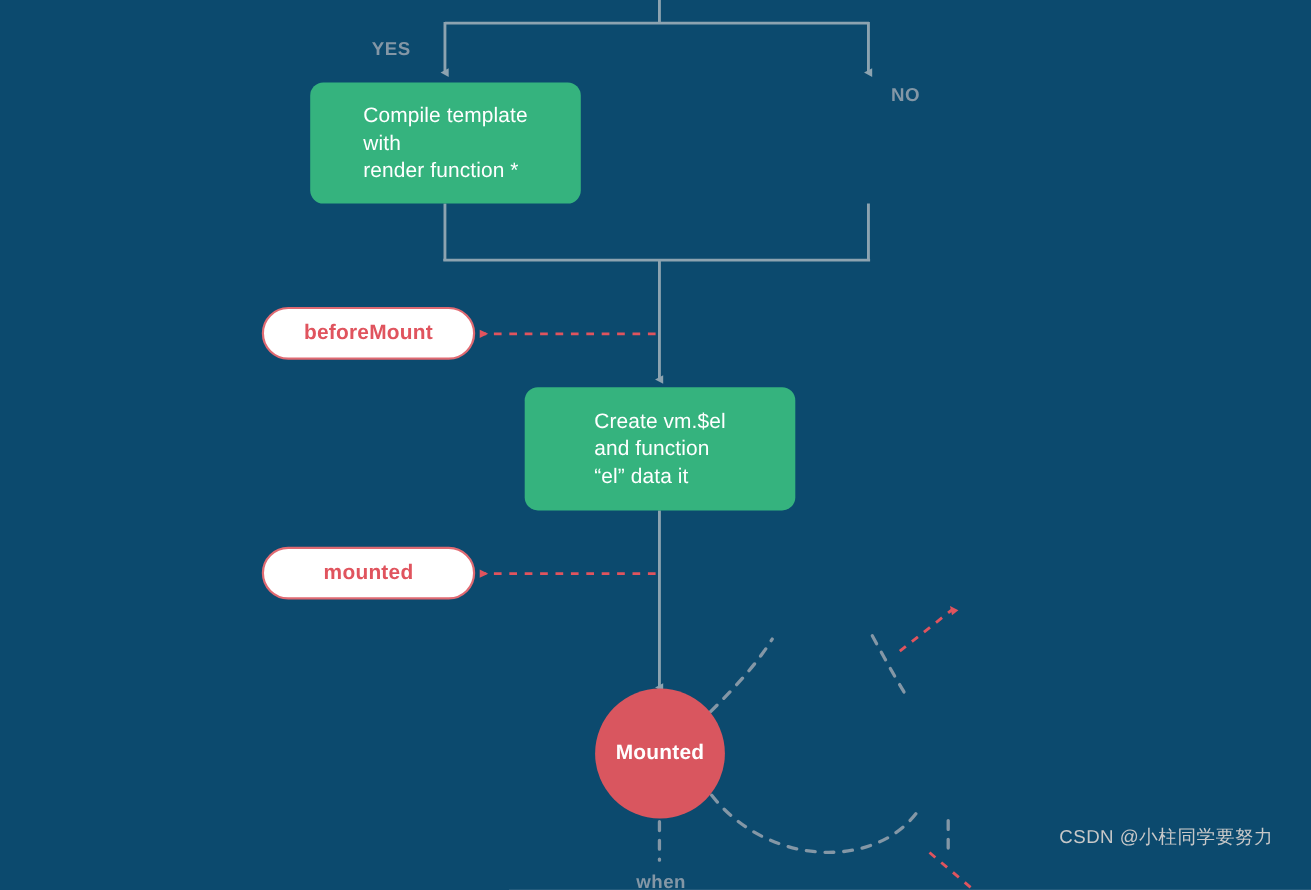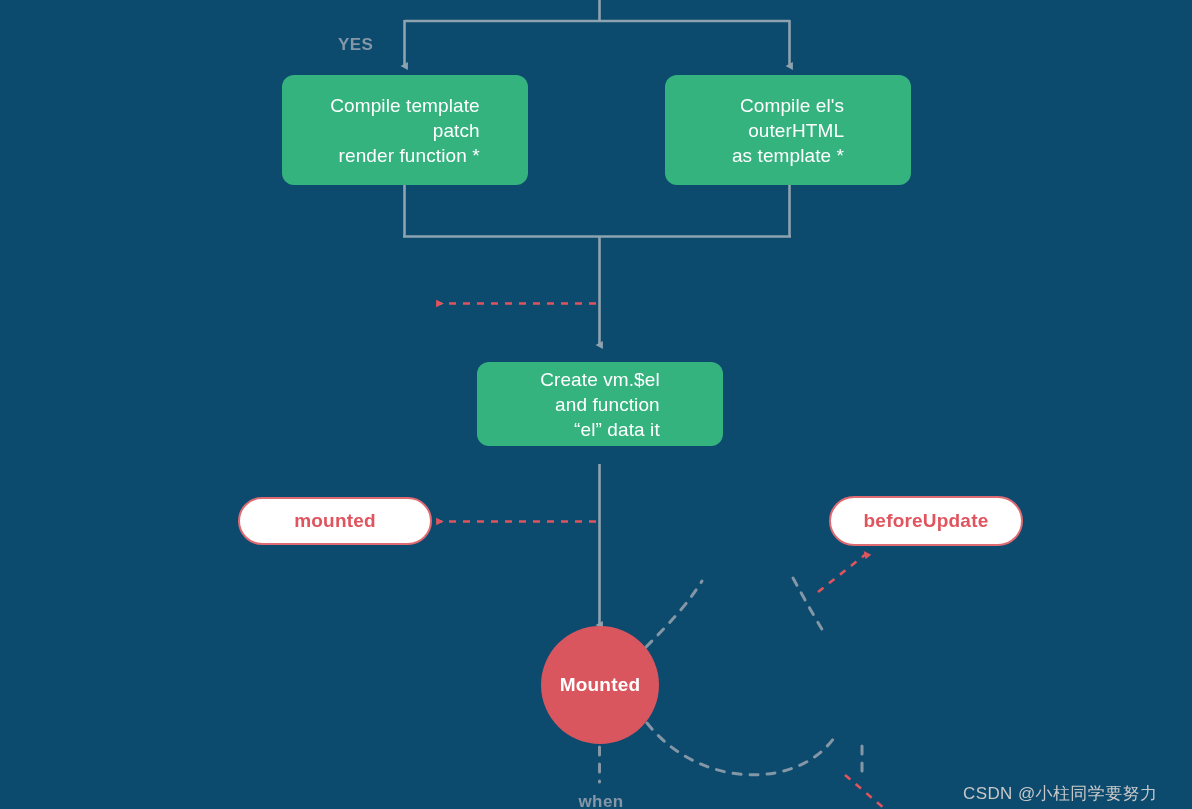--- a/index.html
+++ b/index.html
@@ -24,21 +24,21 @@
     top: 0;
     width: 1192px;
     height: 809px;
   }
   .node {
     position: absolute;
     box-sizing: border-box;
     display: flex;
     align-items: center;
     justify-content: center;
-    text-align: right;
+    text-align: left;
   }
   .green-box {
     background: #35b37e;
     border-radius: 12px;
     color: #ffffff;
     font-size: 19px;
     line-height: 25px;
     font-weight: 400;
     letter-spacing: 0.1px;
   }
@@ -142,53 +142,46 @@
       <path d="M845,775 L885,809" stroke="#e0545e" stroke-width="2.6" fill="none" stroke-dasharray="7 7"></path>
     </g>
   </svg>
 
   <div class="edge-label" style="left:338px; top:33px;">YES</div>
   <div class="edge-label" style="left:810px; top:33px;margin-top:42px;">NO</div>
 
   <div class="node green-box" style="left:282px; top:75px; width:246px; height:110px;">
     <div>
       <span class="nl">Compile template</span>
-      <span class="nl">patch</span>
+      <span class="nl">with</span>
       <span class="nl">render function *</span>
     </div>
   </div>
 
-  <div class="node green-box" style="left:665px; top:75px; width:246px; height:110px;">
-    <div>
-      <span class="nl">Compile el's</span>
-      <span class="nl">outerHTML</span>
-      <span class="nl">as template *</span>
-    </div>
+
+  <div class="node hook-pill" style="left:238px; top:279px; width:194px; height:48px;">
+    <span>beforeMount</span>
   </div>
 
-
-  <div class="node green-box" style="left:477px; top:362px; width:246px; height:84px;">
+  <div class="node green-box" style="left:477px; top:352px; width:246px; height:112px;">
     <div>
       <span class="nl">Create vm.$el</span>
       <span class="nl">and function</span>
       <span class="nl">“el” data it</span>
     </div>
   </div>
 
   <div class="node hook-pill" style="left:238px; top:497px; width:194px; height:48px;">
     <span>mounted</span>
   </div>
 
-  <div class="node hook-pill" style="left:829px; top:496px; width:194px; height:50px;">
-    <span>beforeUpdate</span>
-  </div>
 
 
   <div class="node state-circle" style="left:541px; top:626px; width:118px; height:118px;">
     <span>Mounted</span>
   </div>
 
 
   <div class="edge-label" style="left:570px; top:790px; width:62px;">when</div>
 
-  <div class="watermark" style="left:963px; top:749px;margin-top:33px;">CSDN @小柱同学要努力</div>
+  <div class="watermark" style="left:963px; top:749px;">CSDN @小柱同学要努力</div>
 
 </div>
 
 </body></html>

